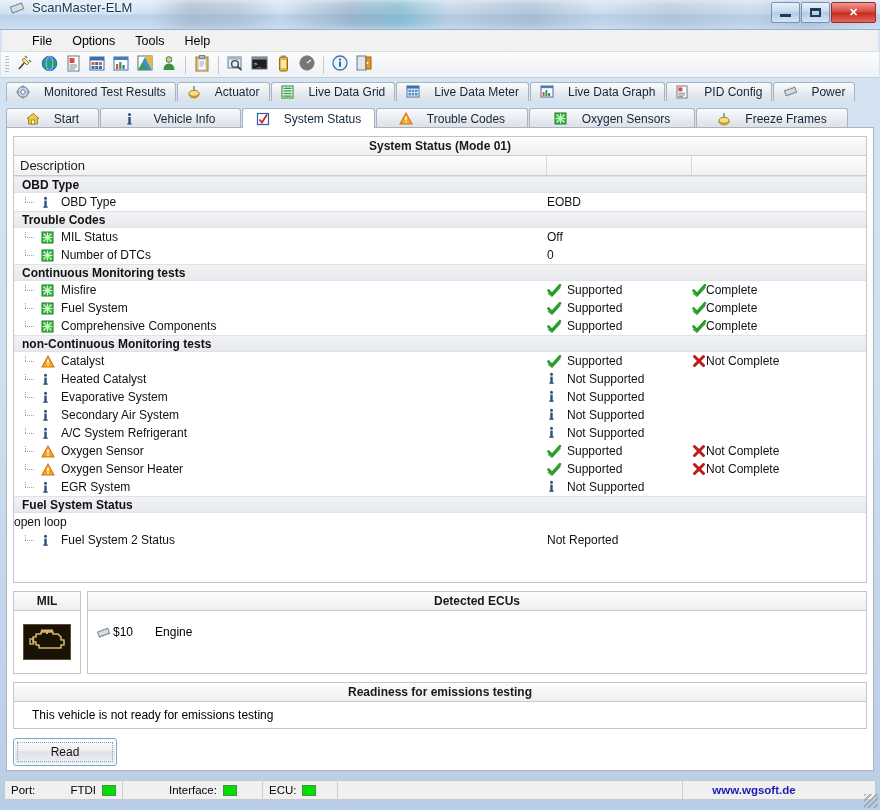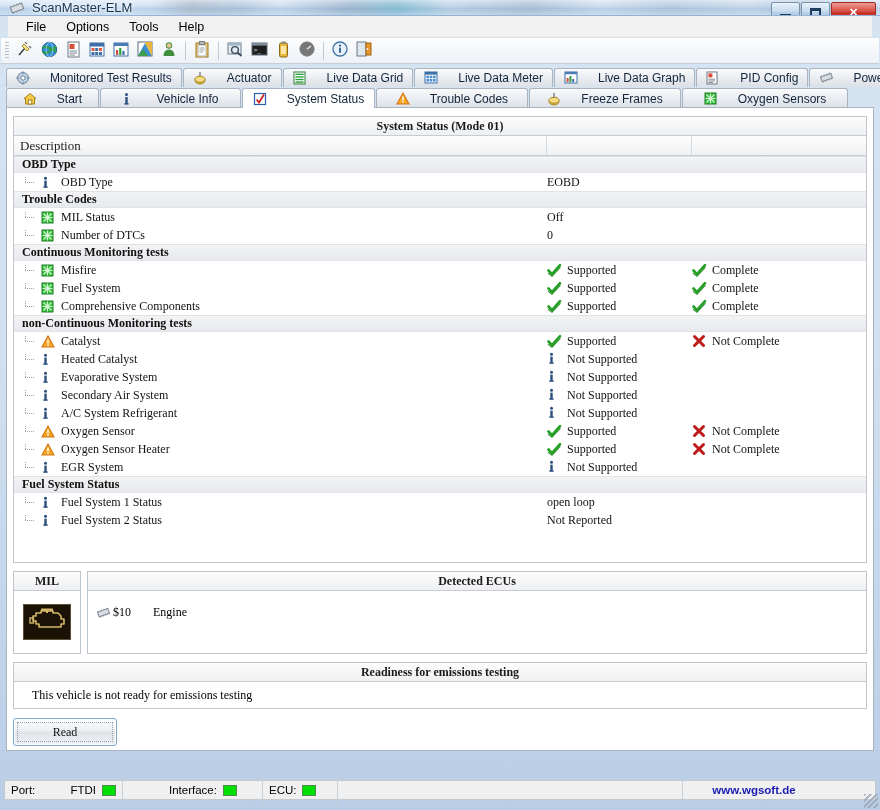--- a/index.html
+++ b/index.html
@@ -13,21 +13,21 @@
   }
   #app {
     position: relative;
     width: 880px; height: 810px;
     background: linear-gradient(to bottom, #d6e4f2 0%, #cfe0f0 45%, #b9cde6 100%);
     padding: 0;
   }
   
   .titlebar {
     position: relative;
-    height: 16px;
+    height: 30px;
     background: linear-gradient(to bottom, #e8f1fb 0%, #cfe0f3 48%, #b9d1ea 52%, #cde0f2 100%);
     border-bottom: 1px solid #93b2d4;
     display: flex; align-items: flex-start;
     padding-left: 8px;
     overflow: hidden;
   }
   .tb-noise {
     position: absolute; top:0; left: 150px; right: 0; bottom: 0;
     background:
       linear-gradient(90deg, rgba(160,175,190,0) 0px, rgba(150,165,180,.5) 40px, rgba(120,140,160,.25) 90px, rgba(200,210,220,.1) 130px, rgba(90,120,150,.35) 200px, rgba(70,160,180,.45) 250px, rgba(150,170,190,.2) 300px, rgba(120,145,170,.35) 380px, rgba(190,200,212,.15) 450px, rgba(140,160,180,.3) 520px, rgba(175,190,205,.2) 600px, rgba(120,140,165,.3) 660px, rgba(200,208,218,.1) 720px);
@@ -62,22 +62,22 @@
     font-weight: bold;
   }
   .glyph-min { display:block; width:11px; height:3px; background:#1d3c5c; margin-top:6px;}
   .glyph-max { display:block; width:11px; height:9px; border:2px solid #1d3c5c; border-top-width:3px;}
   
   .menubar {
     height: 22px;
     background: #f1f1f1;
     border-bottom: 1px solid #dcdcdc;
     display: flex; align-items: center;
-    padding-left: 8px;
-    margin: 0 8px;
+    padding-left: 20px;
+    margin: 0 2px;
   }
   .menuitem {
     padding: 3px 10px; font-size: 12.5px; color: #000;
     cursor: default;
   }
   
   .toolbar {
     height: 26px;
     background: linear-gradient(to bottom,#fbfcfd,#eef2f6);
     border-bottom: 1px solid #c8ced6;
@@ -99,42 +99,41 @@
   .tsep { width:1px; height:18px; background:#c3c9d1; margin:0 4px; }
   
   .tabs-wrap { padding: 4px 6px 0 6px; }
   .tabrow { display:flex; gap:1px; }
   .tab {
     height: 19px;
     background: linear-gradient(to bottom,#fafbfc,#e6eaef 60%,#dce1e7);
     border: 1px solid #a9b4c0;
     border-bottom: none;
     border-radius: 3px 3px 0 0;
-    display:flex; align-items:center; gap:20px;
+    display:flex; align-items:center; gap:14px;
     padding: 0 9px;
     font-size: 12px; color:#14243a;
     white-space: nowrap;
   }
   .tabrow2 .tab { height: 20px; }
   .tab.active {
     background: #ffffff;
     border-color:#a9b4c0;
     position: relative; z-index: 5;
   }
   .tabicon { width:14px; height:14px; display:block; flex: 0 0 14px;}
   
   .content {
     margin: 0 6px;
     background: #ffffff;
     border: 1px solid #a9b4c0;
     height: 644px;
     padding: 8px 6px 6px 6px;
     position: relative;
     top: -1px;
-    font-family: Liberation Serif, serif;
   }
   .panel { border:1px solid #bfc6ce; background:#fff; }
   .panel-head {
     height: 19px;
     background: linear-gradient(to bottom,#fdfdfd,#eeeff1);
     border-bottom: 1px solid #c7ccd3;
     font-weight: bold; font-size: 12px;
     display:flex; align-items:center; justify-content:center;
     color:#1a1a1a;
   }
@@ -152,21 +151,21 @@
   .grid-body { position: relative; }
   .row { height:18px; display:flex; align-items:center; font-size:12px; color:#111; }
   .row.group {
     background: linear-gradient(to bottom,#f2f3f5,#e7e9ec);
     border-top:1px solid #dfe2e6;
     border-bottom:1px solid #dfe2e6;
     font-weight:bold; height:17px; padding-left:8px;
   }
   .cell-desc { flex:0 0 533px; display:flex; align-items:center; gap:4px; padding-left:10px;}
   .cell-sup  { flex:0 0 145px; display:flex; align-items:center; gap:6px;}
-  .cell-comp { flex:1 1 auto; display:flex; align-items:center; gap:6px;}
+  .cell-comp { flex:1 1 auto; display:flex; align-items:center; }
   .treeline {
     width: 13px; height: 10px; position: relative; flex: 0 0 13px;
   }
   .treeline::before {
     content:""; position:absolute; left:1px; top:0; bottom:4px; width:1px;
     background: repeating-linear-gradient(to bottom,#9aa2ab 0 1px,transparent 1px 2px);
   }
   .treeline::after {
     content:""; position:absolute; left:1px; bottom:4px; width:9px; height:1px;
     background: repeating-linear-gradient(to right,#9aa2ab 0 1px,transparent 1px 2px);
@@ -546,21 +545,21 @@
                   <line x1="9" y1="9" x2="9" y2="10"></line>
                   <line x1="12" y1="9" x2="12" y2="10"></line>
                 </g>
               </g>
             </svg>
         </span>
         <span>Power</span>
       </div>
     </div>
 
-    <div class="tabrow tabrow2" style="margin-top:1px;">
+    <div class="tabrow tabrow2" style="margin-top:7px;">
       <div class="tab" style="width:93px;justify-content:center;">
         <span class="tabicon">
           <svg width="14" height="14" viewBox="0 0 14 14">
               <polygon points="7,1.5 13,6.5 11.5,6.5 11.5,12 2.5,12 2.5,6.5 1,6.5" fill="#f0c84a" stroke="#a7841d"></polygon>
               <rect x="5.3" y="8" width="3.4" height="4" fill="#fff" stroke="#a7841d"></rect>
             </svg>
         </span>
         <span>Start</span>
       </div>
       <div class="tab" style="width:141px;justify-content:center;">
@@ -584,45 +583,45 @@
       </div>
       <div class="tab" style="width:152px;justify-content:center;">
         <span class="tabicon">
           <svg width="14" height="13" viewBox="0 0 14 13">
               <polygon points="7,1 13,12 1,12" fill="#f5a623" stroke="#d4761a" stroke-width="1.1"></polygon>
               <rect x="6.3" y="4.5" width="1.4" height="4" fill="#fff"></rect>
               <rect x="6.3" y="9.3" width="1.4" height="1.4" fill="#fff"></rect>
             </svg>
         </span>
         <span>Trouble Codes</span>
-      </div>
-      <div class="tab" style="width:152px;justify-content:center;">
-        <span class="tabicon">
-          <svg width="14" height="14" viewBox="0 0 14 14">
-              <rect x="6" y="1" width="2" height="5" fill="#9aa3ad"></rect>
-              <ellipse cx="7" cy="9.5" rx="5" ry="3.4" fill="#f0c84a" stroke="#a7841d"></ellipse>
-              <ellipse cx="7" cy="8.3" rx="5" ry="3" fill="#f7dd84" stroke="#a7841d"></ellipse>
-            </svg>
-        </span>
-        <span>Freeze Frames</span>
       </div>
       <div class="tab" style="width:166px;justify-content:center;">
         <span class="tabicon">
           <svg width="13" height="13" viewBox="0 0 13 13">
               <rect x="1" y="1" width="11" height="11" fill="#34c13a" stroke="#1f7a24"></rect>
               <g stroke="#d8f5d8" stroke-width="1.1">
                 <line x1="2.5" y1="2.5" x2="10.5" y2="10.5"></line>
                 <line x1="10.5" y1="2.5" x2="2.5" y2="10.5"></line>
                 <line x1="6.5" y1="1.5" x2="6.5" y2="11.5"></line>
                 <line x1="1.5" y1="6.5" x2="11.5" y2="6.5"></line>
               </g>
             </svg>
         </span>
         <span>Oxygen Sensors</span>
       </div>
+      <div class="tab" style="width:152px;justify-content:center;">
+        <span class="tabicon">
+          <svg width="14" height="14" viewBox="0 0 14 14">
+              <rect x="6" y="1" width="2" height="5" fill="#9aa3ad"></rect>
+              <ellipse cx="7" cy="9.5" rx="5" ry="3.4" fill="#f0c84a" stroke="#a7841d"></ellipse>
+              <ellipse cx="7" cy="8.3" rx="5" ry="3" fill="#f7dd84" stroke="#a7841d"></ellipse>
+            </svg>
+        </span>
+        <span>Freeze Frames</span>
+      </div>
     </div>
   </div>
 
   <div class="content">
 
     <div class="panel" style="height:447px;">
       <div class="panel-head">System Status (Mode 01)</div>
       <div class="grid-head">
         <div class="gh-c1">Description</div>
         <div class="gh-c2"></div>
@@ -975,29 +974,20 @@
               <span>Not Supported</span>
             </div>
             <div class="cell-comp">
               <span></span>
             </div>
           </div>
           <div class="row group">
             <span>Fuel System Status</span>
           </div>
           <div class="row">
-            <div class="cell-desc">
-              <span class="treeline"></span>
-              <span class="rowicon"><svg width="9" height="13" viewBox="0 0 9 13">
-                  <circle cx="4.5" cy="2.2" r="1.5" fill="#2b4f7e"></circle>
-                  <rect x="3.3" y="4.6" width="2.4" height="6.4" fill="#2b4f7e"></rect>
-                  <rect x="2.3" y="10.4" width="4.4" height="1.4" fill="#2b4f7e"></rect>
-                </svg></span>
-              <span class="rowlabel">Fuel System 1 Status</span>
-            </div>
             <div class="cell-sup">
               <span>open loop</span>
             </div>
             <div class="cell-comp">
               <span></span>
             </div>
           </div>
           <div class="row">
             <div class="cell-desc">
               <span class="treeline"></span>

